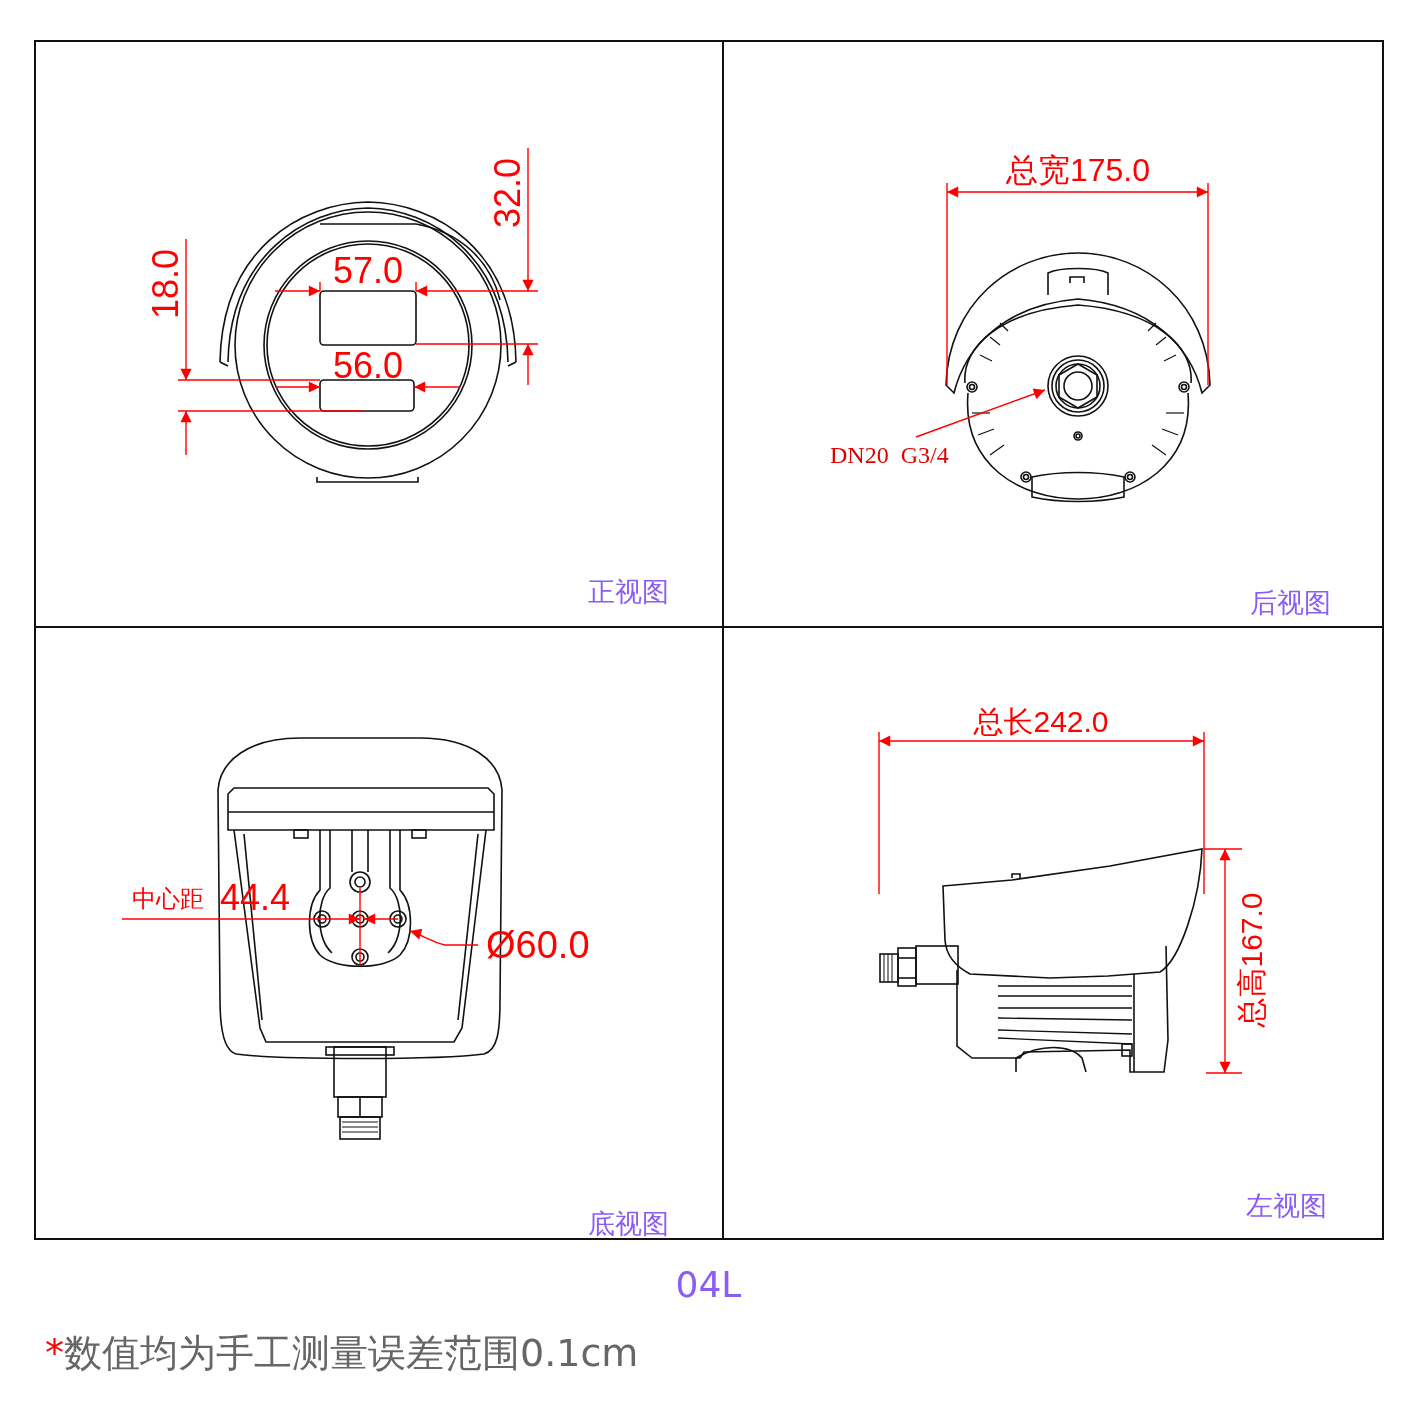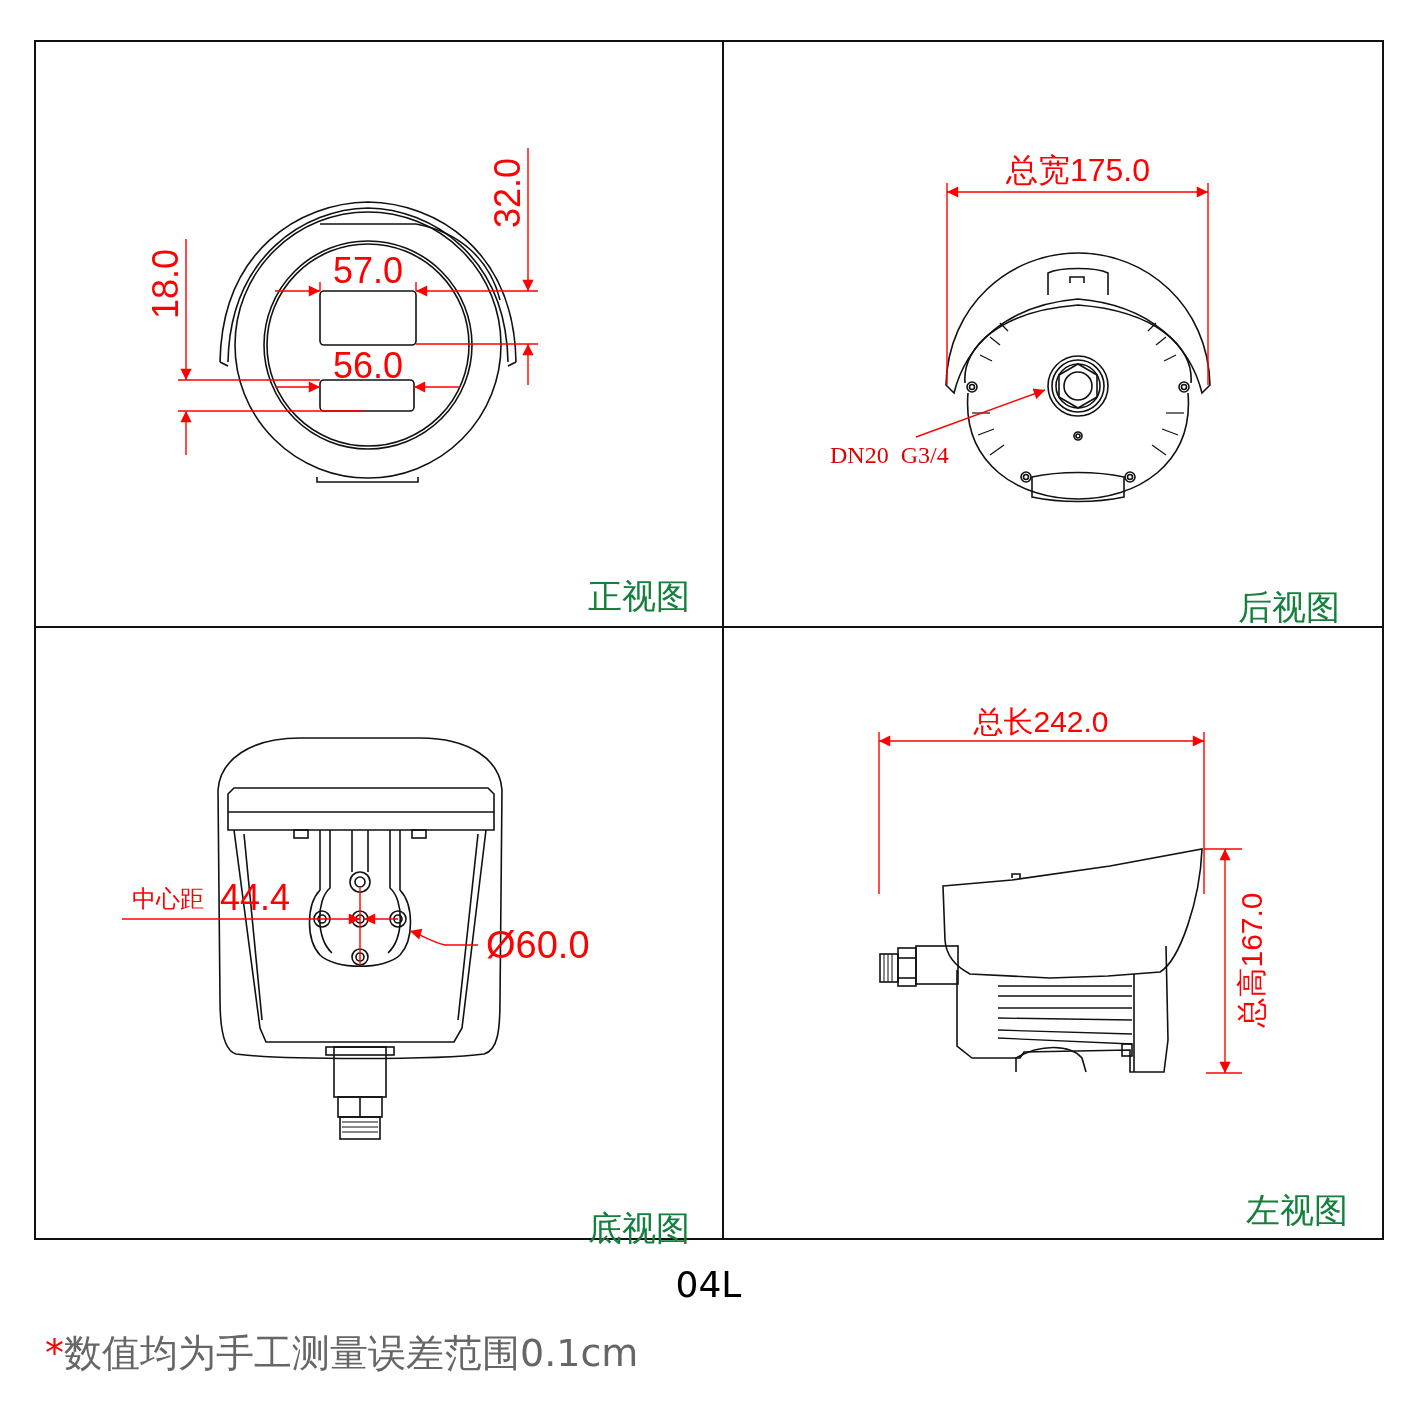--- a/index.html
+++ b/index.html
@@ -4,24 +4,24 @@
 <style>
   html, body { margin: 0; padding: 0; background: #ffffff; }
   body { width: 1417px; height: 1417px; position: relative; overflow: hidden;
          font-family: "DejaVu Sans", "Liberation Sans", sans-serif; }
   .frame { position: absolute; left: 34px; top: 40px; width: 1350px; height: 1200px;
            border: 2px solid #111; box-sizing: border-box; }
   .vline { position: absolute; left: 722px; top: 40px; width: 2px; height: 1200px; background: #111; }
   .hline { position: absolute; left: 34px; top: 626px; width: 1350px; height: 2px; background: #111; }
   .panel { position: absolute; }
   .panel svg { position: absolute; left: 0; top: 0; }
-  .view-label { position: absolute; font-size: 34px; color: #15803d; font-family: "DejaVu Sans", sans-serif; letter-spacing: 0px; }
+  .view-label { position: absolute; font-size: 27px; color: #8b5cf6; font-family: "DejaVu Sans", sans-serif; letter-spacing: 0px; }
   .dim { fill: #ff0000; font-family: "Liberation Sans", "DejaVu Sans", sans-serif; }
   .dimserif { fill: #e00000; font-family: "Liberation Serif", "DejaVu Serif", serif; }
-  .model { position: absolute; left: 0; width: 1417px; top: 1264px; text-align: center; font-size: 36px; color: #000000;
+  .model { position: absolute; left: 0; width: 1417px; top: 1264px; text-align: center; font-size: 36px; color: #8b5cf6;
            font-family: "DejaVu Sans", sans-serif; }
   .note { position: absolute; left: 0; width: 1417px; top: 1328px; text-align: left; font-size: 38px; color: #666;
           font-family: "DejaVu Sans", sans-serif; margin-left: 45px; }
   .note .star { color: #ff0000; }
 </style>
 </head>
 <body>
 
 <div class="frame"></div>
 <div class="vline"></div>
@@ -133,21 +133,21 @@
     <g stroke="#ff0000" stroke-width="1.4" fill="none" transform="translate(-724,0)">
       <line x1="947" y1="168" x2="947" y2="370"></line>
       <line x1="1208" y1="168" x2="1208" y2="370"></line>
       <line x1="1078" y1="177" x2="947" y2="177" marker-end="url(#arr2)"></line>
       <line x1="1078" y1="177" x2="1208" y2="177" marker-end="url(#arr2)"></line>
       <line x1="916" y1="422" x2="1045" y2="375" marker-end="url(#arr2)"></line>
     </g>
     <text class="dim" x="354" y="166" font-size="32" text-anchor="middle">总宽175.0</text>
     <text class="dimserif" x="106" y="448" font-size="24" xml:space="preserve">DN20  G3/4</text>
   </svg>
-  <div class="view-label" style="left:514px;top:570px;">后视图</div>
+  <div class="view-label" style="left:526px;top:570px;">后视图</div>
 </div>
 
 <div class="panel" style="left:0;top:648px;width:722px;height:612px;">
   <svg width="722" height="612" viewBox="0 628 722 612">
     <defs>
       <marker id="arr3" viewBox="0 0 10 10" refX="10" refY="5" markerWidth="10" markerHeight="8" orient="auto-start-reverse">
         <path d="M0,0 L10,5 L0,10 z" fill="#ff0000"></path>
       </marker>
     </defs>
     <g fill="none" stroke="#111" stroke-width="1.6">

